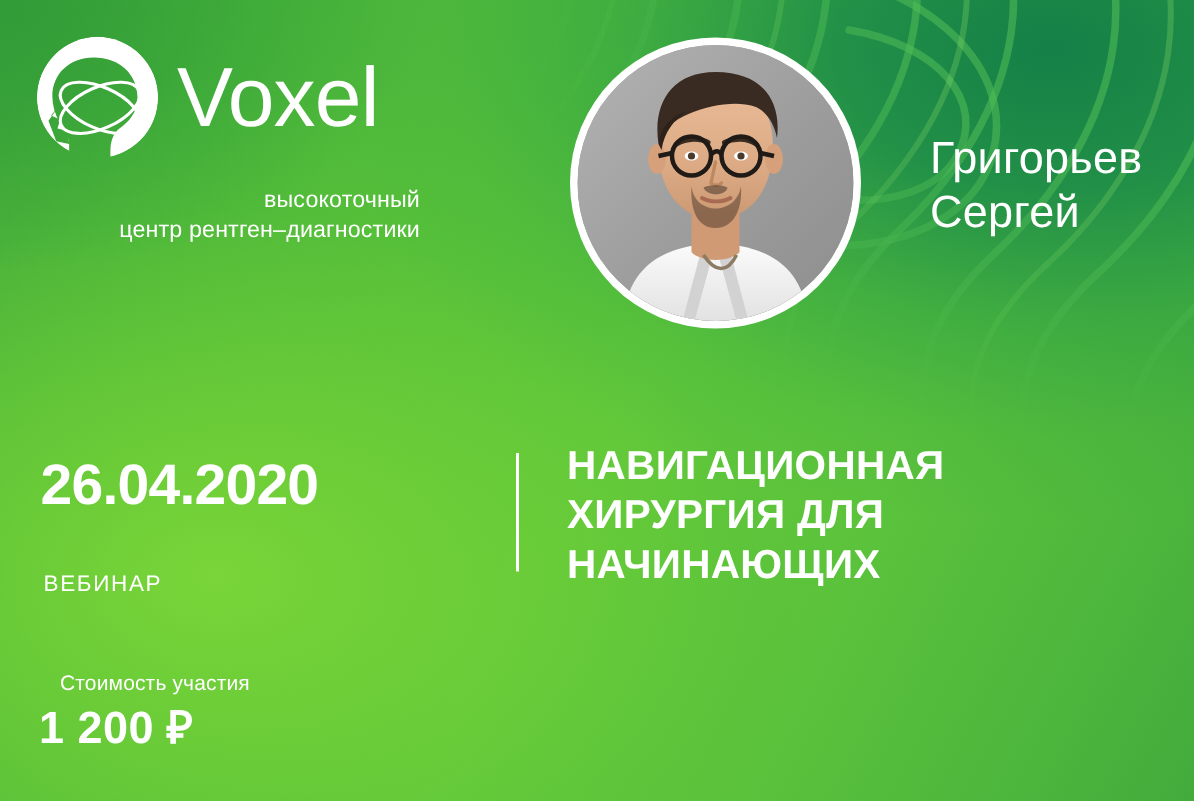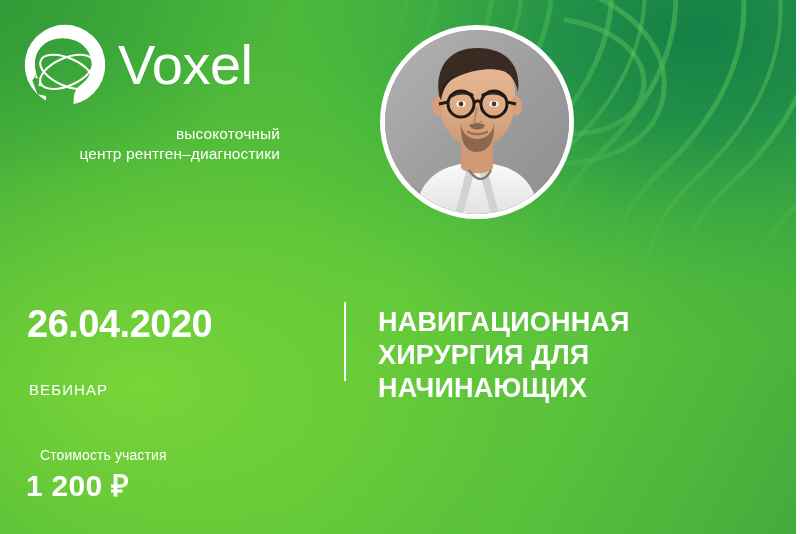--- a/index.html
+++ b/index.html
@@ -171,21 +171,21 @@
     position: absolute;
     left: 344px;
     top: 302px;
     width: 2px;
     height: 79px;
     background: #ffffff;
   }
   .event-title {
     position: absolute;
     left: 378px;
-    top: 306px;
+    top: 294px;
     width: 330px;
     color: #ffffff;
     font-size: 27px;
     line-height: 33px;
     font-weight: 700;
     letter-spacing: 0.2px;
     white-space: pre-line;
   }
 
   
@@ -330,20 +330,22 @@
         <path d="M92 78 L 89 92 C 90 94, 95 94, 96 92" fill="none" stroke="#bd875f" stroke-width="2.2" stroke-linecap="round"></path>
 
         <path d="M83 102 C 88 105, 97 105, 102 102" fill="none" stroke="#a86b52" stroke-width="2.6" stroke-linecap="round"></path>
 
         <path d="M76 94 C 78 114, 106 114, 109 94 C 110 110, 104 122, 92 122 C 80 122, 75 110, 76 94 Z" fill="#3a2b22" fill-opacity="0.45"></path>
         <path d="M84 95 C 88 93, 96 93, 100 95 C 99 101, 86 101, 84 95 Z" fill="#3a2b22" fill-opacity="0.5"></path>
       </svg>
     </div>
   </div>
 
+  <div class="speaker-name">Григорьев
+Сергей</div>
 
   <div class="date">26.04.2020</div>
   <div class="webinar">ВЕБИНАР</div>
 
   <div class="divider"></div>
 
   <div class="event-title">НАВИГАЦИОННАЯ
 ХИРУРГИЯ ДЛЯ
 НАЧИНАЮЩИХ</div>
 

